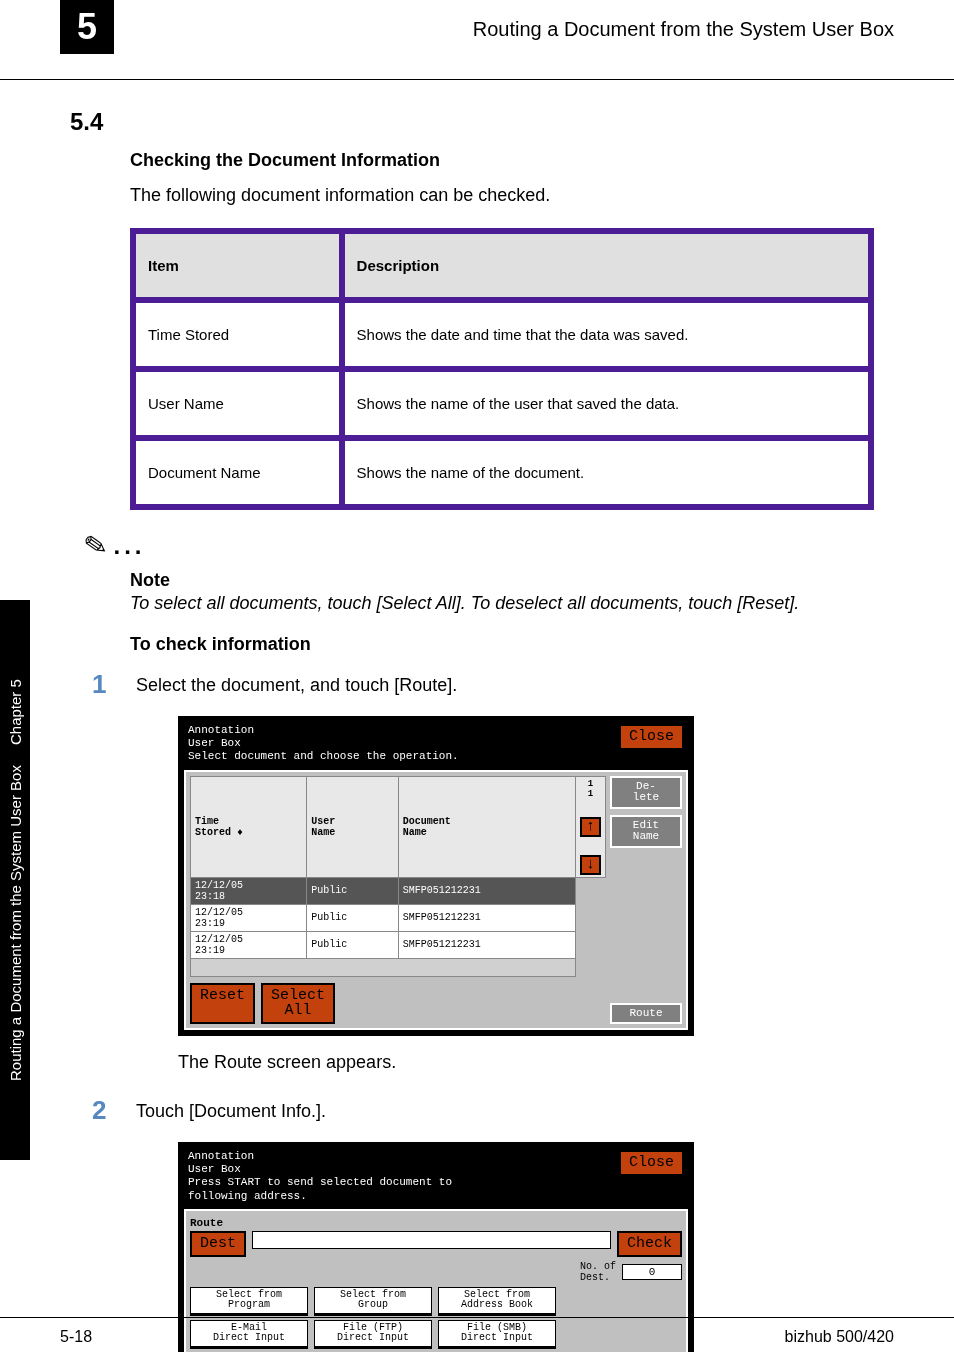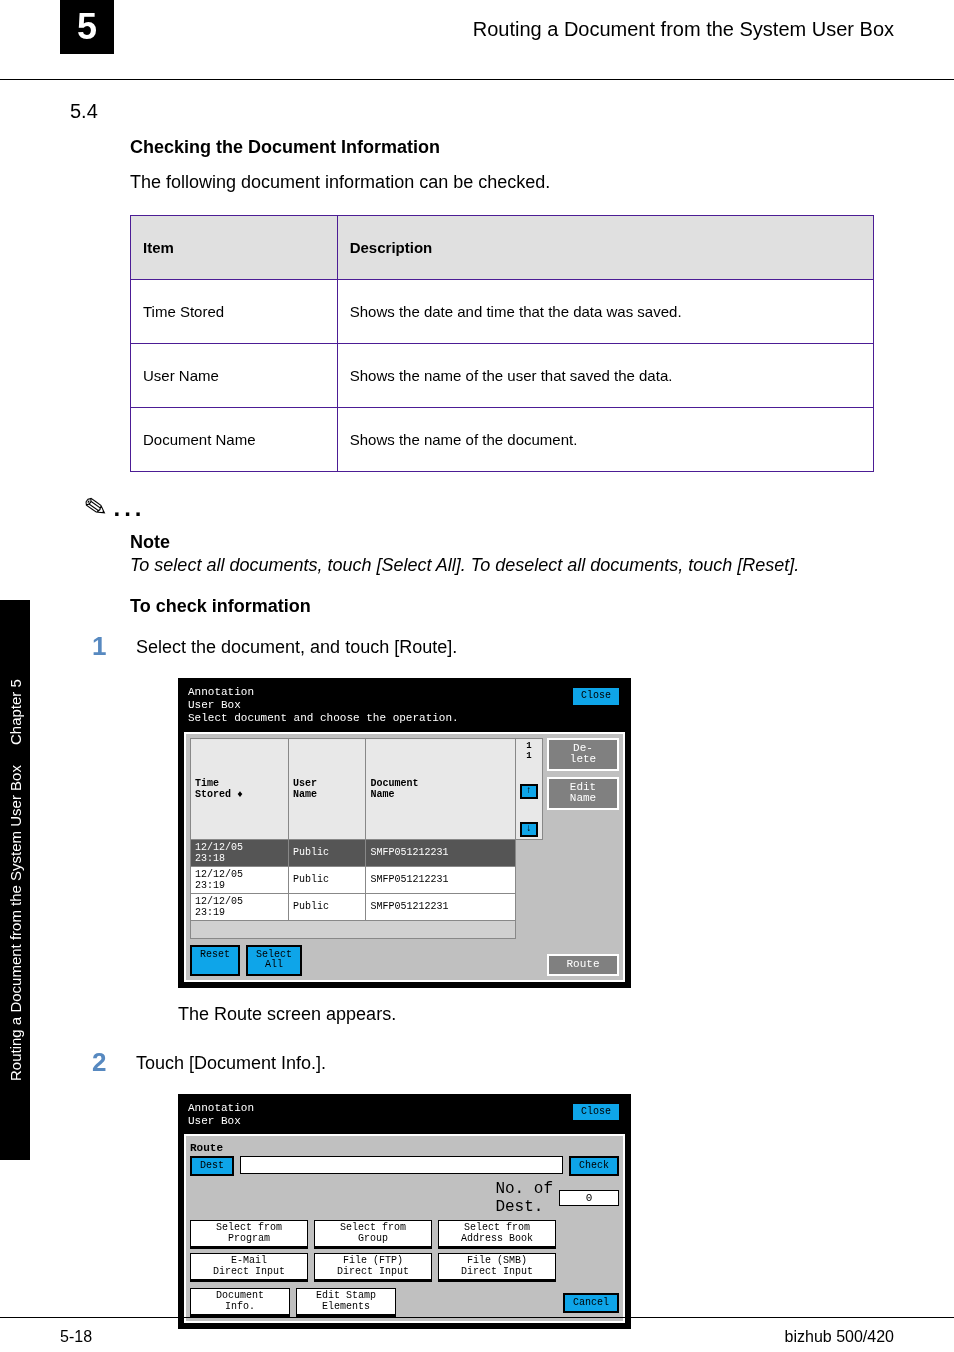--- a/index.html
+++ b/index.html
@@ -38,43 +38,44 @@
     .content {
       padding: 0 80px 0 130px;
     }
     .section-head {
       display: flex;
       gap: 24px;
       margin: 10px 0 14px 0;
       margin-left: -60px;
     }
     .section-head .num {
-      font-size: 20px;
-      font-weight: normal;
+      font-size: 24px;
+      font-weight: bold;
+      margin-top: 8px;
     }
     .section-head .title {
       font-size: 28px;
       font-weight: bold;
     }
     .subhead {
       font-size: 18px;
       font-weight: bold;
       margin: 12px 0 14px 0;
     }
     .body-text {
       font-size: 18px;
       margin-bottom: 22px;
     }
     table.info {
       width: 100%;
       border-collapse: collapse;
       margin-bottom: 22px;
     }
     table.info th, table.info td {
-      border: 1px solid #4c1d95;
+      border: 6px solid #4c1d95;
       padding: 23px 12px;
       font-size: 15px;
       text-align: left;
     }
     table.info th {
       background: #e0e0e0;
       font-weight: bold;
     }
     .note-block { margin: 4px 0 20px 0; }
     .note-icon {
@@ -119,40 +120,40 @@
       border-top: 1px solid #000;
       padding: 10px 60px 0 60px;
       display: flex;
       justify-content: space-between;
       font-size: 16px;
     }
 
     
     .panel {
       background: #000;
-      width: 453px;
+      width: 516px;
       margin: 16px 0 16px 48px;
       padding: 6px;
       font-family: "Courier New", monospace;
       color: #fff;
       font-size: 11px;
     }
     .panel-head {
       display: flex;
       justify-content: space-between;
       align-items: flex-start;
       padding: 2px 4px 6px 4px;
     }
     .panel-head .ph-left { font-size: 11px; line-height: 1.2; }
     .panel-btn, .panel-chip {
-      background: #0ea5e9;
+      background: #c2410c;
       color: #000;
       border: 2px solid #000;
       padding: 3px 8px;
-      font-size: 10px;
+      font-size: 15px;
       text-align: center;
       line-height: 1.05;
       display: inline-block;
     }
     .panel-dark-btn {
       background: #808080;
       color: #fff;
       border: 2px solid #fff;
       padding: 3px 2px;
       font-size: 11px;
@@ -227,21 +228,21 @@
       font-weight: bold;
       margin: 2px 0;
     }
     .count-area {
       display: flex;
       justify-content: flex-end;
       gap: 6px;
       align-items: center;
       margin-bottom: 4px;
     }
-    .count-area .lbl { font-size: 16px; }
+    .count-area .lbl { font-size: 10px; }
     .count-area .box { border:1px solid #000; background:#fff; min-width:60px; text-align:center; font-size:11px; padding:1px 6px; }
     .bottom-row { display: flex; justify-content: space-between; margin-top: 6px; align-items: center; }
     .bottom-row .left { display: flex; gap: 6px; }
   </style>
 </head>
 <body>
 
 <div class="header-row">
   <div class="chapter-badge">5</div>
   <div class="running-header">Routing a Document from the System User Box</div>
@@ -372,20 +373,22 @@
   <div class="step">
     <span class="step-num">2</span>
     <span class="step-text">Touch [Document Info.].</span>
   </div>
 
   <div class="panel">
     <div class="panel-head">
       <div class="ph-left">
         <div style="white-space:pre;">Annotation
 User Box</div>
+        <div style="white-space:pre;">Press START to send selected document to
+following address.</div>
       </div>
       <span class="panel-btn">Close</span>
     </div>
     <div class="panel-body route-body">
       <div class="sect-label">Route</div>
       <div class="dest-line">
         <span class="panel-btn">Dest</span>
         <span class="dest-box"></span>
         <span class="panel-btn">Check</span>
       </div>

